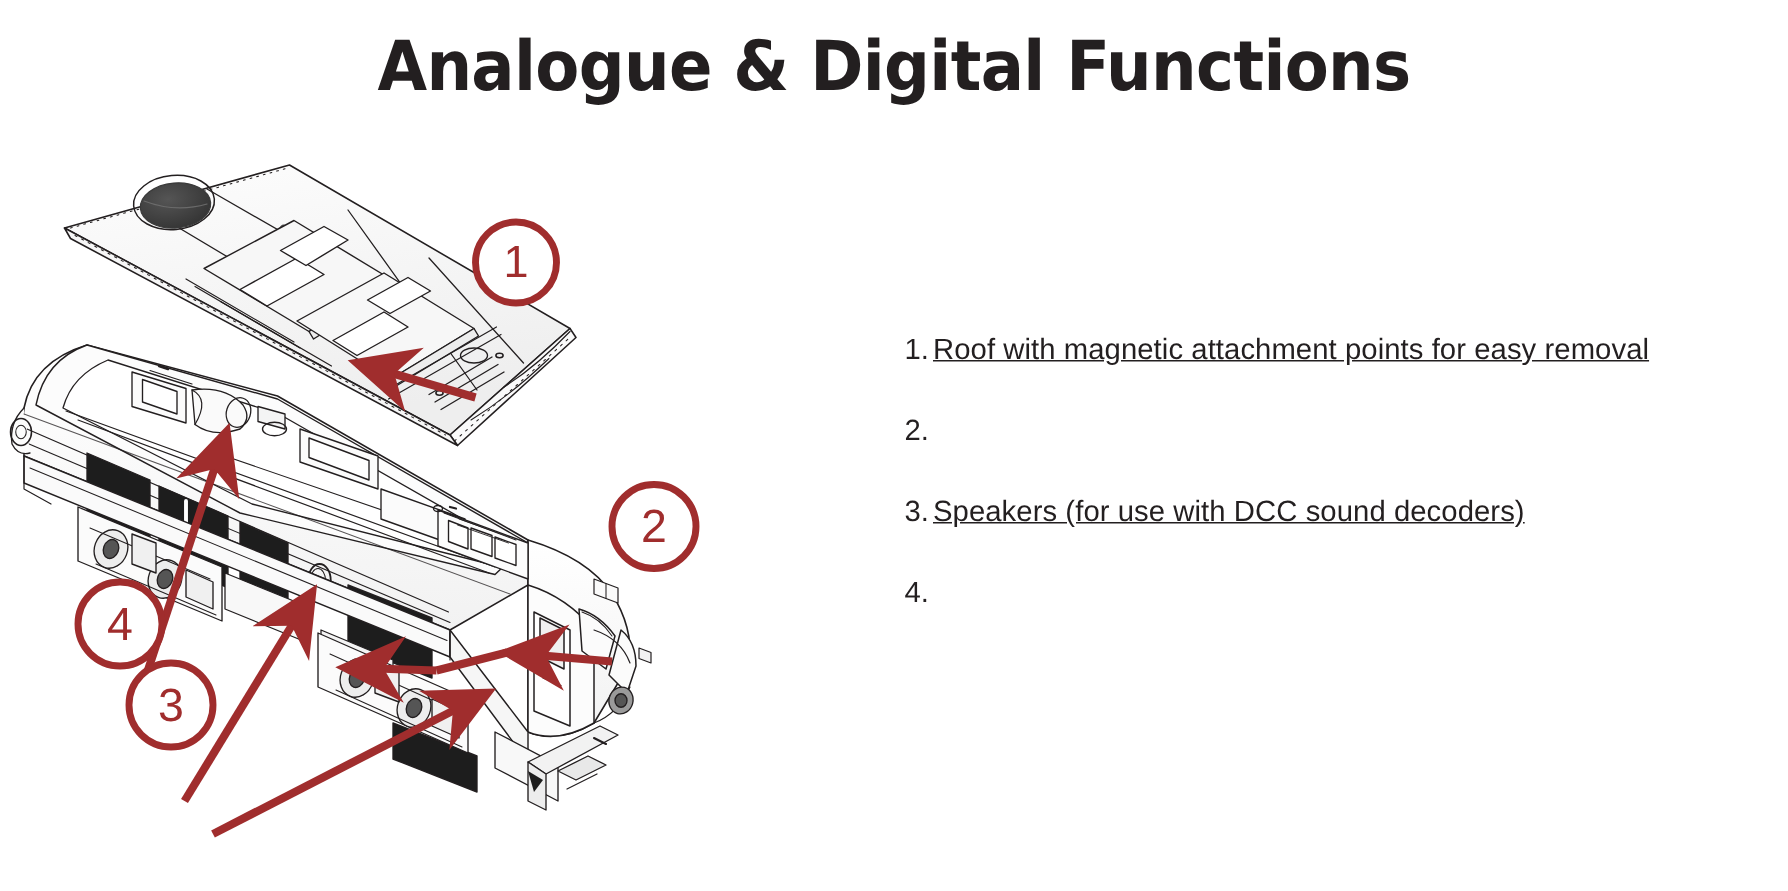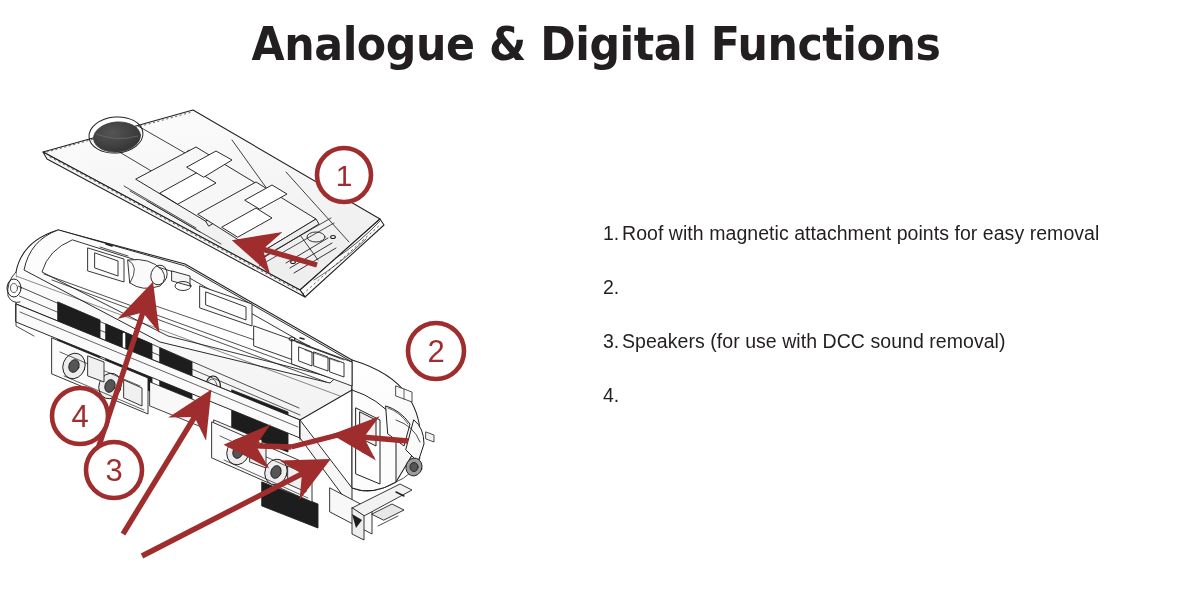--- a/index.html
+++ b/index.html
@@ -31,21 +31,21 @@
   .legend-row{
     display:flex;align-items:baseline;
     height:54px;
     font-size:19.5px;
     color:#231f20;
     white-space:nowrap;
   }
   .legend-num{
     width:19px;flex:0 0 19px;text-align:left;
   }
-  .legend-text{letter-spacing:0.05px;}
+  .legend-text{letter-spacing:0.05px;text-decoration:underline;}
 </style>
 </head>
 <body>
 
 <div id="page">
 
   <div id="title">Analogue &amp; Digital Functions</div>
 
   <div id="artwork">
     <svg viewBox="0 0 560 470" width="560" height="470" xmlns="http://www.w3.org/2000/svg">
@@ -299,20 +299,20 @@
   <div id="legend">
     <div class="legend-row">
       <span class="legend-num">1.</span>
       <span class="legend-text">Roof with magnetic attachment points for easy removal</span>
     </div>
     <div class="legend-row">
       <span class="legend-num">2.</span>
     </div>
     <div class="legend-row">
       <span class="legend-num">3.</span>
-      <span class="legend-text">Speakers (for use with DCC sound removal)</span>
+      <span class="legend-text">Speakers (for use with DCC sound decoders)</span>
     </div>
     <div class="legend-row">
       <span class="legend-num">4.</span>
     </div>
   </div>
 
 </div>
 
 </body></html>

